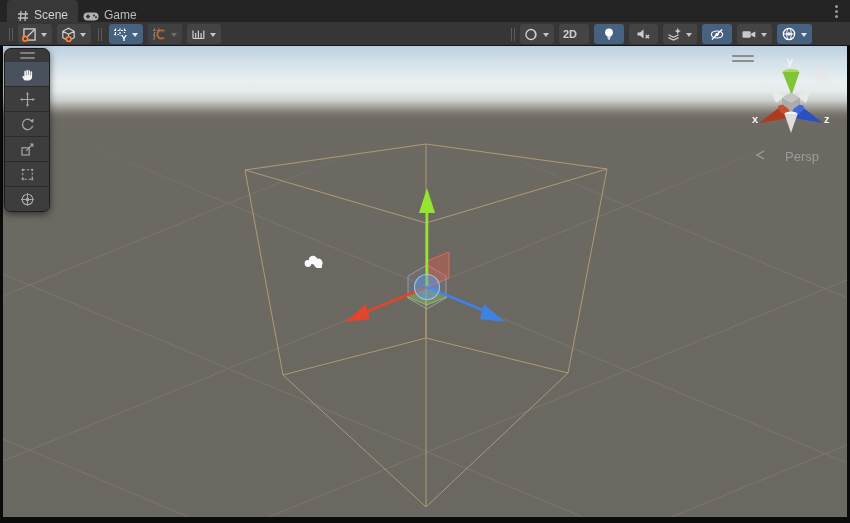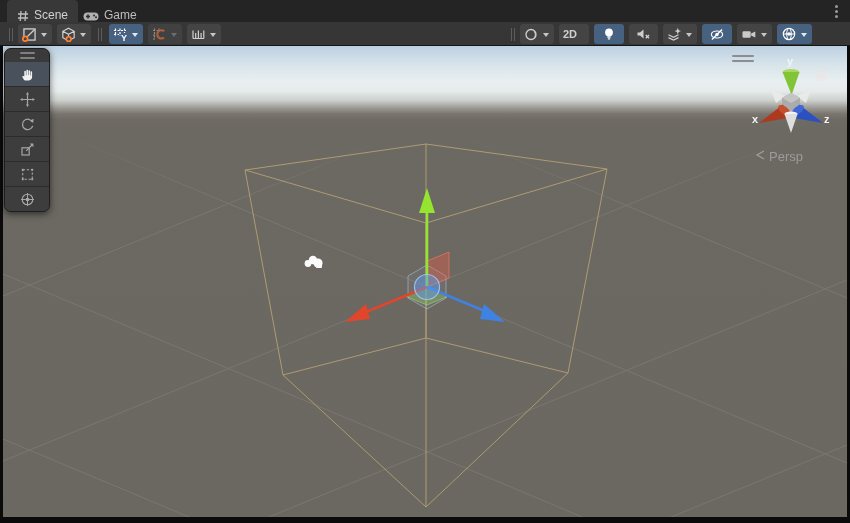--- a/index.html
+++ b/index.html
@@ -41,21 +41,21 @@
   
   .tools{position:absolute;left:1px;top:2px;width:44px;background:#3a3a3a;border:1px solid #1e1e1e;
          border-radius:7px;box-shadow:0 2px 7px rgba(0,0,0,.55);overflow:hidden}
   .tools .thandle{height:13px;display:flex;flex-direction:column;align-items:center;justify-content:center;gap:3px}
   .tools .thandle i{width:15px;height:2px;background:#7f7f7f;border-radius:1px}
   .tl-btn{height:24px;border-top:1px solid #2b2b2b;display:flex;align-items:center;justify-content:center;background:#3d3d3d}
   .tl-btn.active{background:#49525c}
   
   .vhandle{position:absolute;left:729px;top:9px;display:flex;flex-direction:column;gap:3px}
   .vhandle i{width:22px;height:2px;background:#8d8d8d;border-radius:1px}
-  .persp{position:absolute;left:751px;top:103px;display:flex;align-items:flex-start;gap:3px;
+  .persp{position:absolute;left:751px;top:103px;display:flex;align-items:flex-start;gap:19px;
          color:#9c9c9c;font-size:13px}
   .lock{position:absolute;left:811px;top:19px;opacity:.35}
   .axis-label{font-size:11px;font-weight:bold;fill:#f4f4f4}
 </style>
 </head>
 <body>
 
 <div class="tabbar">
   <div class="tab active" id="tab-scene">
     <svg width="12" height="12" viewBox="0 0 12 12">

